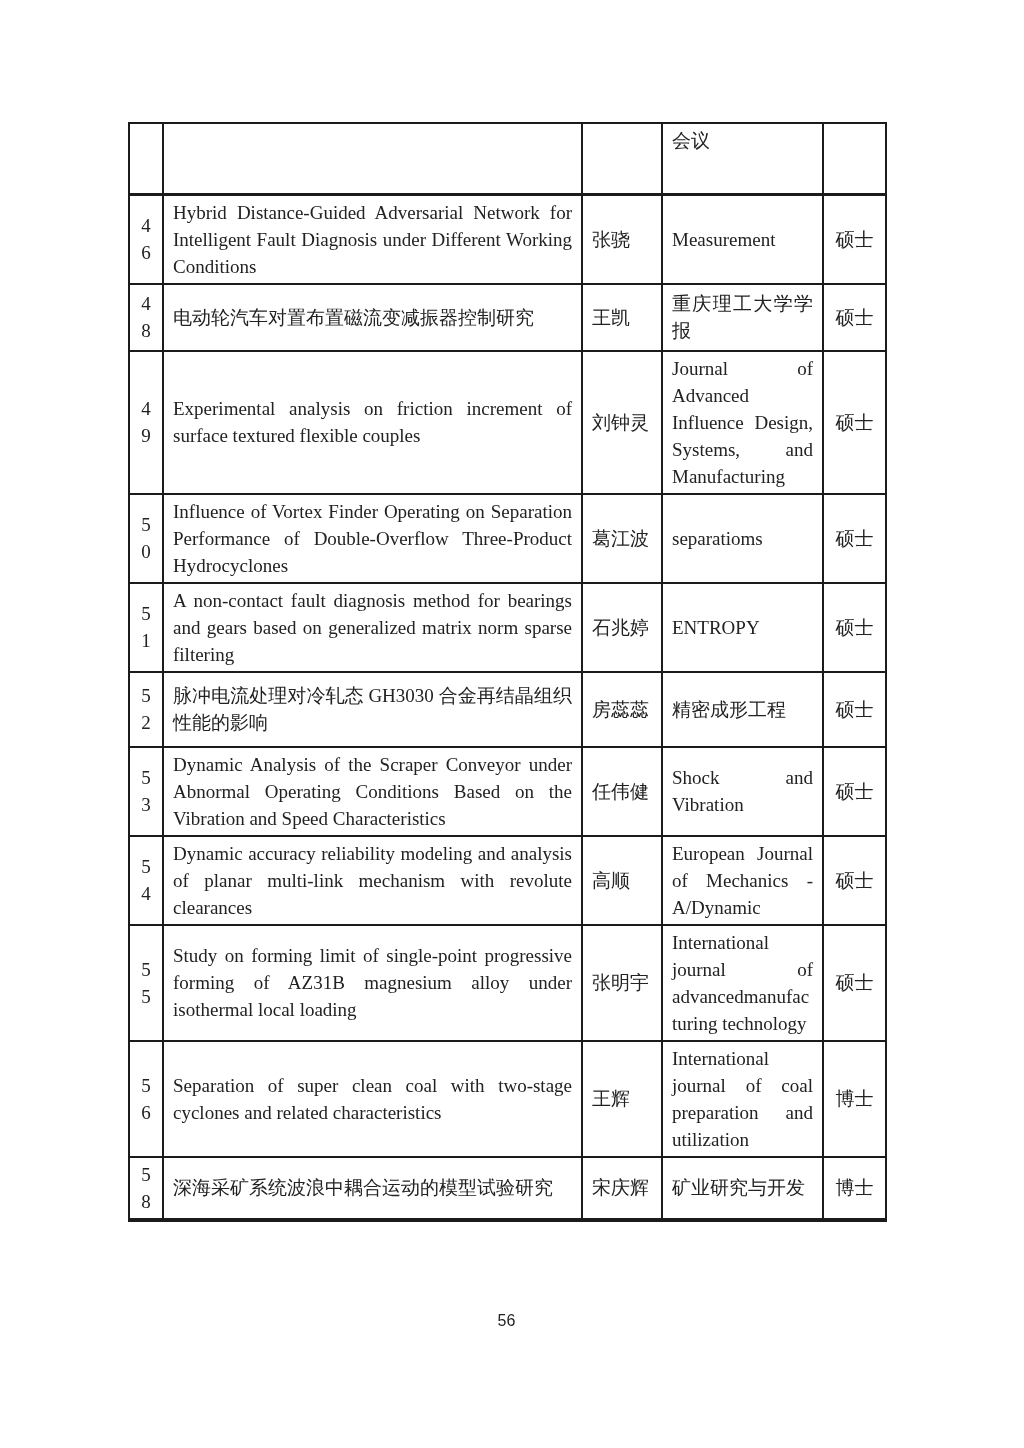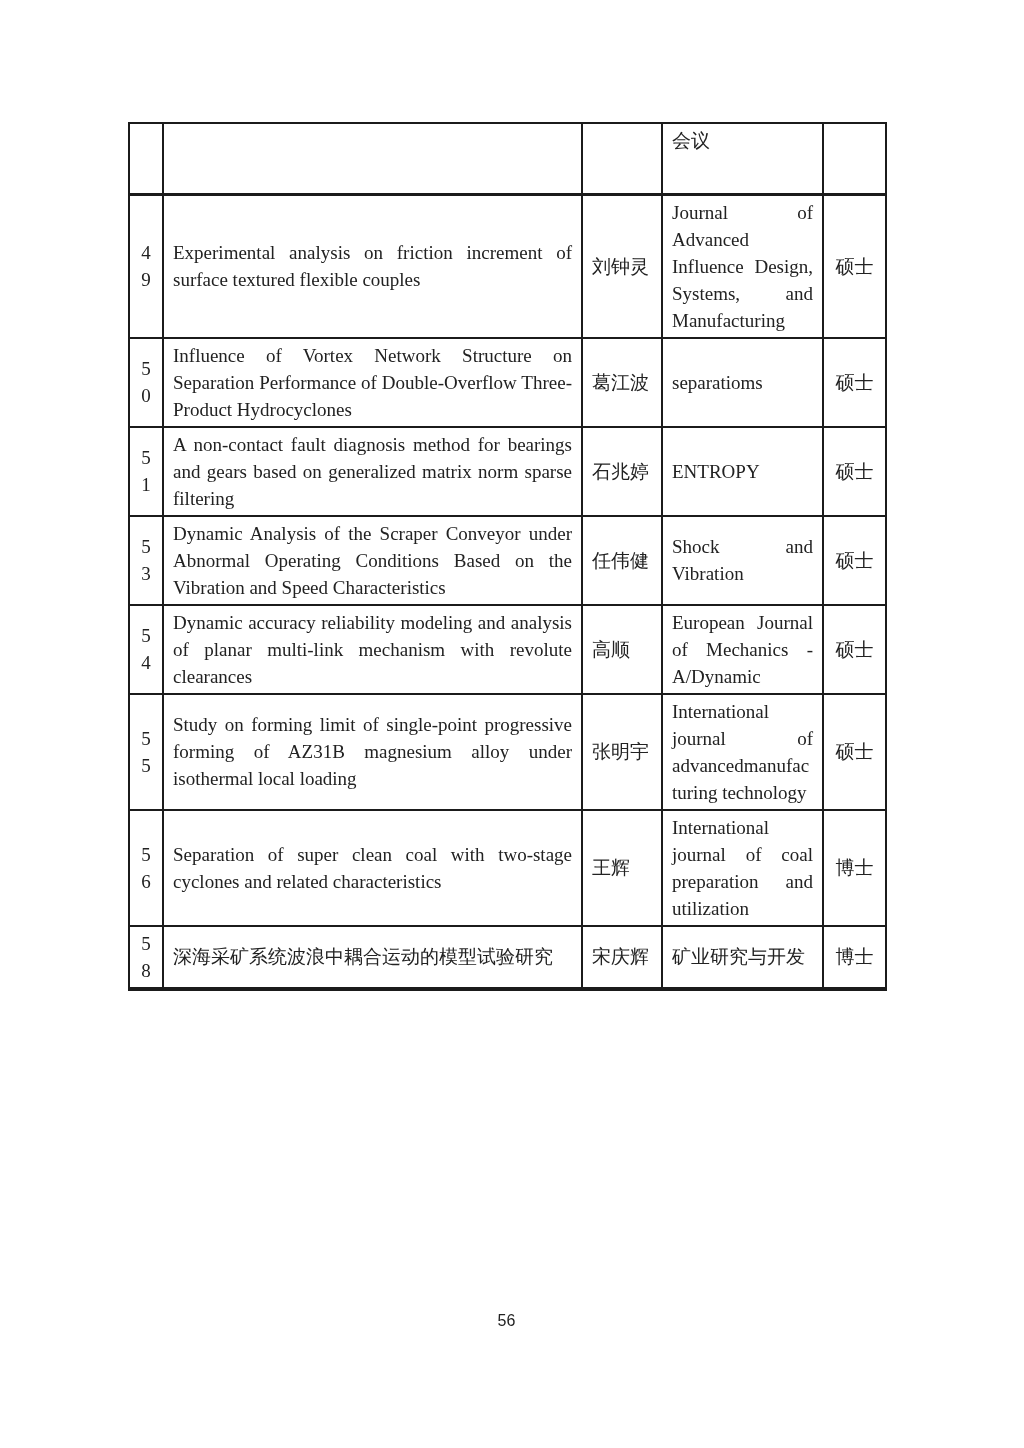--- a/index.html
+++ b/index.html
@@ -90,53 +90,80 @@
     <tbody>
 
       <tr class="carryover" style="height:71px">
         <td class="num"></td>
         <td class="title"></td>
         <td class="author"></td>
         <td class="journal">会议</td>
         <td class="degree"></td>
       </tr>
 
-
-
+      <tr style="height:84px">
+        <td class="num">
+            <div class="stack">46</div>
+          </td>
+        <td class="title">Hybrid Distance-Guided Adversarial Network for Intelligent Fault Diagnosis under Different Working Conditions</td>
+        <td class="author">张骁</td>
+        <td class="journal">Measurement</td>
+        <td class="degree">硕士</td>
+      </tr>
+
+
+      <tr style="height:67px">
+        <td class="num">
+            <div class="stack">48</div>
+          </td>
+        <td class="title">电动轮汽车对置布置磁流变减振器控制研究</td>
+        <td class="author">王凯</td>
+        <td class="journal">重庆理工大学学报</td>
+        <td class="degree">硕士</td>
+      </tr>
 
       <tr style="height:135px">
         <td class="num">
             <div class="stack">49</div>
           </td>
         <td class="title">Experimental analysis on friction increment of surface textured flexible couples</td>
         <td class="author">刘钟灵</td>
         <td class="journal">Journal of Advanced Influence Design, Systems, and Manufacturing</td>
         <td class="degree">硕士</td>
       </tr>
 
       <tr style="height:85px">
         <td class="num">
             <div class="stack">50</div>
           </td>
-        <td class="title">Influence of Vortex Network Structure on Separation Performance of Double-Overflow Three-Product Hydrocyclones</td>
+        <td class="title">Influence of Vortex Finder Operating on Separation Performance of Double-Overflow Three-Product Hydrocyclones</td>
         <td class="author">葛江波</td>
         <td class="journal">separatioms</td>
         <td class="degree">硕士</td>
       </tr>
 
       <tr style="height:65px">
         <td class="num">
             <div class="stack">51</div>
           </td>
         <td class="title">A non-contact fault diagnosis method for bearings and gears based on generalized matrix norm sparse filtering</td>
         <td class="author">石兆婷</td>
         <td class="journal">ENTROPY</td>
         <td class="degree">硕士</td>
       </tr>
 
+      <tr style="height:75px">
+        <td class="num">
+            <div class="stack">52</div>
+          </td>
+        <td class="title">脉冲电流处理对冷轧态 GH3030 合金再结晶组织性能的影响</td>
+        <td class="author">房蕊蕊</td>
+        <td class="journal">精密成形工程</td>
+        <td class="degree">硕士</td>
+      </tr>
 
       <tr style="height:77px">
         <td class="num">
             <div class="stack">53</div>
           </td>
         <td class="title">Dynamic Analysis of the Scraper Conveyor under Abnormal Operating Conditions Based on the Vibration and Speed Characteristics</td>
         <td class="author">任伟健</td>
         <td class="journal">Shock and Vibration</td>
         <td class="degree">硕士</td>
       </tr>

